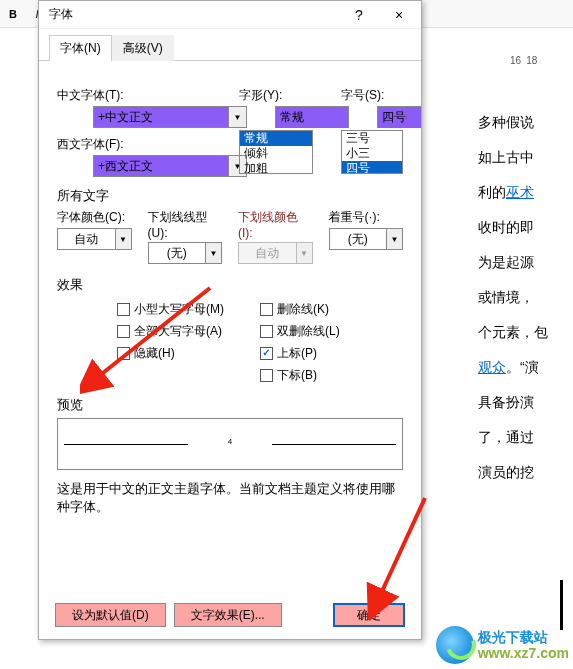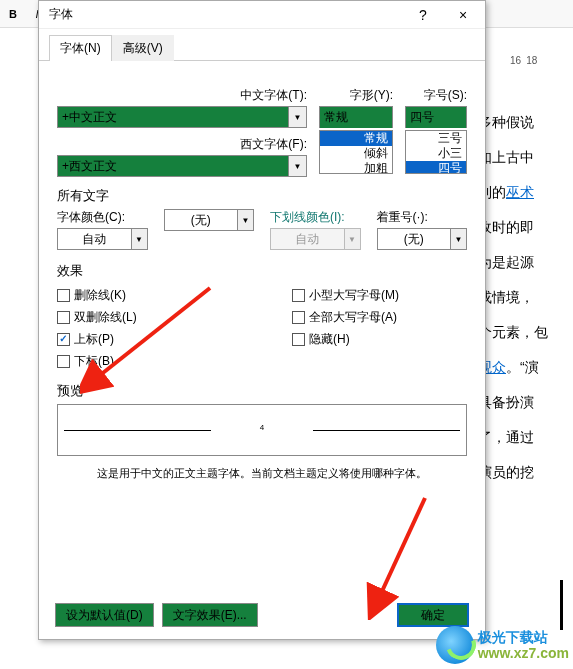--- a/index.html
+++ b/index.html
@@ -5,37 +5,37 @@
 * { box-sizing: border-box; margin: 0; padding: 0; font-family: "Microsoft YaHei", sans-serif; }
 body { width: 573px; height: 669px; background: #fff; overflow: hidden; position: relative; }
 
 .bg-text { position: absolute; left: 478px; top: 105px; width: 95px; font-size: 14px; line-height: 35px; color: #000; }
 .bg-text .link { color: #0066cc; text-decoration: underline; }
 .bg-line { position: absolute; right: 10px; top: 580px; width: 3px; height: 50px; background: #000; }
 .toolbar-top { position: absolute; left: 0; top: 0; width: 573px; height: 28px; background: #f8f8f8; border-bottom: 1px solid #ddd; display: flex; align-items: center; }
 .toolbar-top .btn { width: 22px; height: 20px; display: flex; align-items: center; justify-content: center; font-size: 11px; margin-left: 2px; }
 .ruler-top { position: absolute; left: 510px; top: 55px; font-size: 10px; color: #555; display: flex; gap: 5px; }
 
-.dialog { position: absolute; left: 38px; top: 0; width: 448px; height: 640px; background: #fff; border: 1px solid #aaa; box-shadow: 2px 2px 6px rgba(0,0,0,0.3); display: flex; flex-direction: column; z-index: 10; }
+.dialog { position: absolute; left: 38px; top: 0; width: 384px; height: 640px; background: #fff; border: 1px solid #aaa; box-shadow: 2px 2px 6px rgba(0,0,0,0.3); display: flex; flex-direction: column; z-index: 10; }
 .titlebar { height: 28px; display: flex; align-items: center; padding: 0 2px 0 10px; border-bottom: 1px solid #eee; }
 .titlebar .title { flex: 1; font-size: 12px; }
 .titlebar .tbtn { width: 40px; height: 26px; display: flex; align-items: center; justify-content: center; font-size: 14px; }
 
 .tabs { display: flex; padding: 6px 10px 0 10px; border-bottom: 1px solid #ccc; }
 .tab { padding: 4px 10px; font-size: 12px; border: 1px solid transparent; border-bottom: none; background: #f0f0f0; margin-right: 0px; margin-bottom: -1px; }
 .tab.active { background: #fff; border-color: #ccc; }
 
 .content { flex: 1; padding: 12px 18px 4px 18px; font-size: 12px; overflow: hidden; }
 
-.row { display: flex; gap: 12px; margin-bottom: 4px; text-align: right; }
+.row { display: flex; gap: 28px; margin-bottom: 4px; }
 .col-main { flex: 1; }
 .col-style { width: 74px; }
 .col-size { width: 62px; }
 .lbl { font-size: 12px; margin-bottom: 2px; display: block; }
-.combo { display: flex; height: 22px; border: 1px solid #888; background: #15803d; width: 100%; }
+.combo { display: flex; height: 22px; border: 1px solid #888; background: #8b5cf6; width: 100%; margin-left: 36px; }
 .combo .txt { flex: 1; padding: 0 4px; display: flex; align-items: center; font-size: 12px; }
 .combo .arrow { width: 18px; border-left: 1px solid #888; display: flex; align-items: center; justify-content: center; font-size: 8px; background: #efefef; }
 .listbox { border: 1px solid #888; height: 44px; overflow-y: auto; font-size: 12px; margin-top: 2px; }
 .listbox .item { padding: 0 4px; line-height: 15px; }
 .listbox .item.sel { background: #0a64c8; color: #fff; }
 
 .section-lbl { font-size: 13px; margin: 10px 0 4px 0; }
 .all-text-row { display: flex; gap: 16px; margin-bottom: 12px; }
 .all-text-row > div { flex: 1; }
 .small-combo { display: flex; height: 22px; border: 1px solid #888; background: #fff; width: 100%; }
@@ -49,25 +49,25 @@
 .check { display: flex; align-items: center; height: 22px; gap: 4px; }
 .check .box { width: 13px; height: 13px; border: 1px solid #555; background: #fff; display: flex; align-items: center; justify-content: center; font-size: 10px; color: #0a64c8; }
 .check .box.checked::after { content: "✓"; color: #0a64c8; font-weight: bold; line-height: 1; }
 
 .preview-box { border: 1px solid #888; height: 52px; margin-top: 2px; display: flex; align-items: center; justify-content: center; position: relative; }
 .preview-box .pv { font-size: 12px; }
 .preview-box .pv sup { font-size: 8px; }
 .preview-box::before, .preview-box::after { content: ""; position: absolute; top: 50%; width: 36%; height: 1px; background: #000; }
 .preview-box::before { left: 6px; }
 .preview-box::after { right: 6px; }
-.preview-desc { font-size: 11px; text-align: center; margin-top: 10px; color: #000; }
+.preview-desc { font-size: 13px; text-align: left; margin-top: 10px; color: #000; }
 
 .dlg-buttons { display: flex; align-items: center; padding: 8px 16px 12px 16px; gap: 8px; }
 .dlg-buttons .spacer { flex: 1; }
-.btn-std { height: 24px; padding: 0 10px; font-size: 12px; border: 1px solid #888; background: #15803d; cursor: pointer; min-width: 72px; display: flex; align-items: center; justify-content: center; }
+.btn-std { height: 24px; padding: 0 16px; font-size: 12px; border: 1px solid #888; background: #fca5a5; cursor: pointer; min-width: 72px; display: flex; align-items: center; justify-content: center; }
 .btn-std.default { border: 2px solid #0a64c8; }
 
 .arrow-red { position: absolute; z-index: 20; pointer-events:none; }
 .watermark { position: absolute; right: 4px; bottom: 4px; height: 40px; display: flex; align-items: center; z-index: 30; }
 .wm-icon { width: 38px; height: 38px; border-radius: 50%; background: radial-gradient(circle at 40% 40%, #7fd3ff, #1a8fdd 70%); position: relative; margin-right: 4px; }
 .wm-icon::after { content:""; position:absolute; width: 22px; height: 22px; border: 4px solid #8ef26b; border-top-color: transparent; border-left-color: transparent; border-radius: 50%; top: 4px; left: 10px; transform: rotate(25deg); }
 .wm-txt { font-size: 14px; color: #1a8fdd; font-weight: bold; line-height: 16px; }
 .wm-txt .d { color: #8ab53a; font-size: 14px; display: block; }
 </style>
 </head>
@@ -157,73 +157,74 @@
     <div class="section-lbl">所有文字</div>
     <div class="all-text-row">
       <div>
         <span class="lbl">字体颜色(C):</span>
         <div class="small-combo">
           <span class="txt">自动</span>
           <span class="arrow">▼</span>
         </div>
       </div>
       <div>
+        <span class="lbl">下划线线型(U):</span>
         <div class="small-combo">
           <span class="txt">(无)</span>
           <span class="arrow">▼</span>
         </div>
       </div>
       <div>
-        <span class="lbl" style="color:#0f766e">下划线颜色(I):</span>
+        <span class="lbl" style="color:#7f1d1d">下划线颜色(I):</span>
         <div class="small-combo dis">
           <span class="txt">自动</span>
           <span class="arrow">▼</span>
         </div>
       </div>
       <div>
         <span class="lbl">着重号(·):</span>
         <div class="small-combo">
           <span class="txt">(无)</span>
           <span class="arrow">▼</span>
         </div>
       </div>
     </div>
 
     <div class="section-lbl">效果</div>
     <div class="effects">
+      <div class="col" style="padding-left:60px">
+        <label class="check">
+            <span class="box"></span>
+            <span>小型大写字母(M)</span>
+          </label>
+        <label class="check">
+            <span class="box"></span>
+            <span>全部大写字母(A)</span>
+          </label>
+        <label class="check">
+            <span class="box"></span>
+            <span>隐藏(H)</span>
+          </label>
+      </div>
       <div class="col">
         <label class="check">
             <span class="box"></span>
             <span>删除线(K)</span>
           </label>
         <label class="check">
             <span class="box"></span>
             <span>双删除线(L)</span>
           </label>
         <label class="check">
             <span class="box checked"></span>
             <span>上标(P)</span>
           </label>
         <label class="check">
             <span class="box"></span>
             <span>下标(B)</span>
-          </label>
-      </div>
-      <div class="col" style="padding-left:60px">
-        <label class="check">
-            <span class="box"></span>
-            <span>小型大写字母(M)</span>
-          </label>
-        <label class="check">
-            <span class="box"></span>
-            <span>全部大写字母(A)</span>
-          </label>
-        <label class="check">
-            <span class="box"></span>
-            <span>隐藏(H)</span>
           </label>
       </div>
     </div>
 
     <div class="section-lbl">预览</div>
     <div class="preview-box">
       <span class="pv"><sup>4</sup></span>
     </div>
     <div class="preview-desc">这是用于中文的正文主题字体。当前文档主题定义将使用哪种字体。</div>
   </div>

